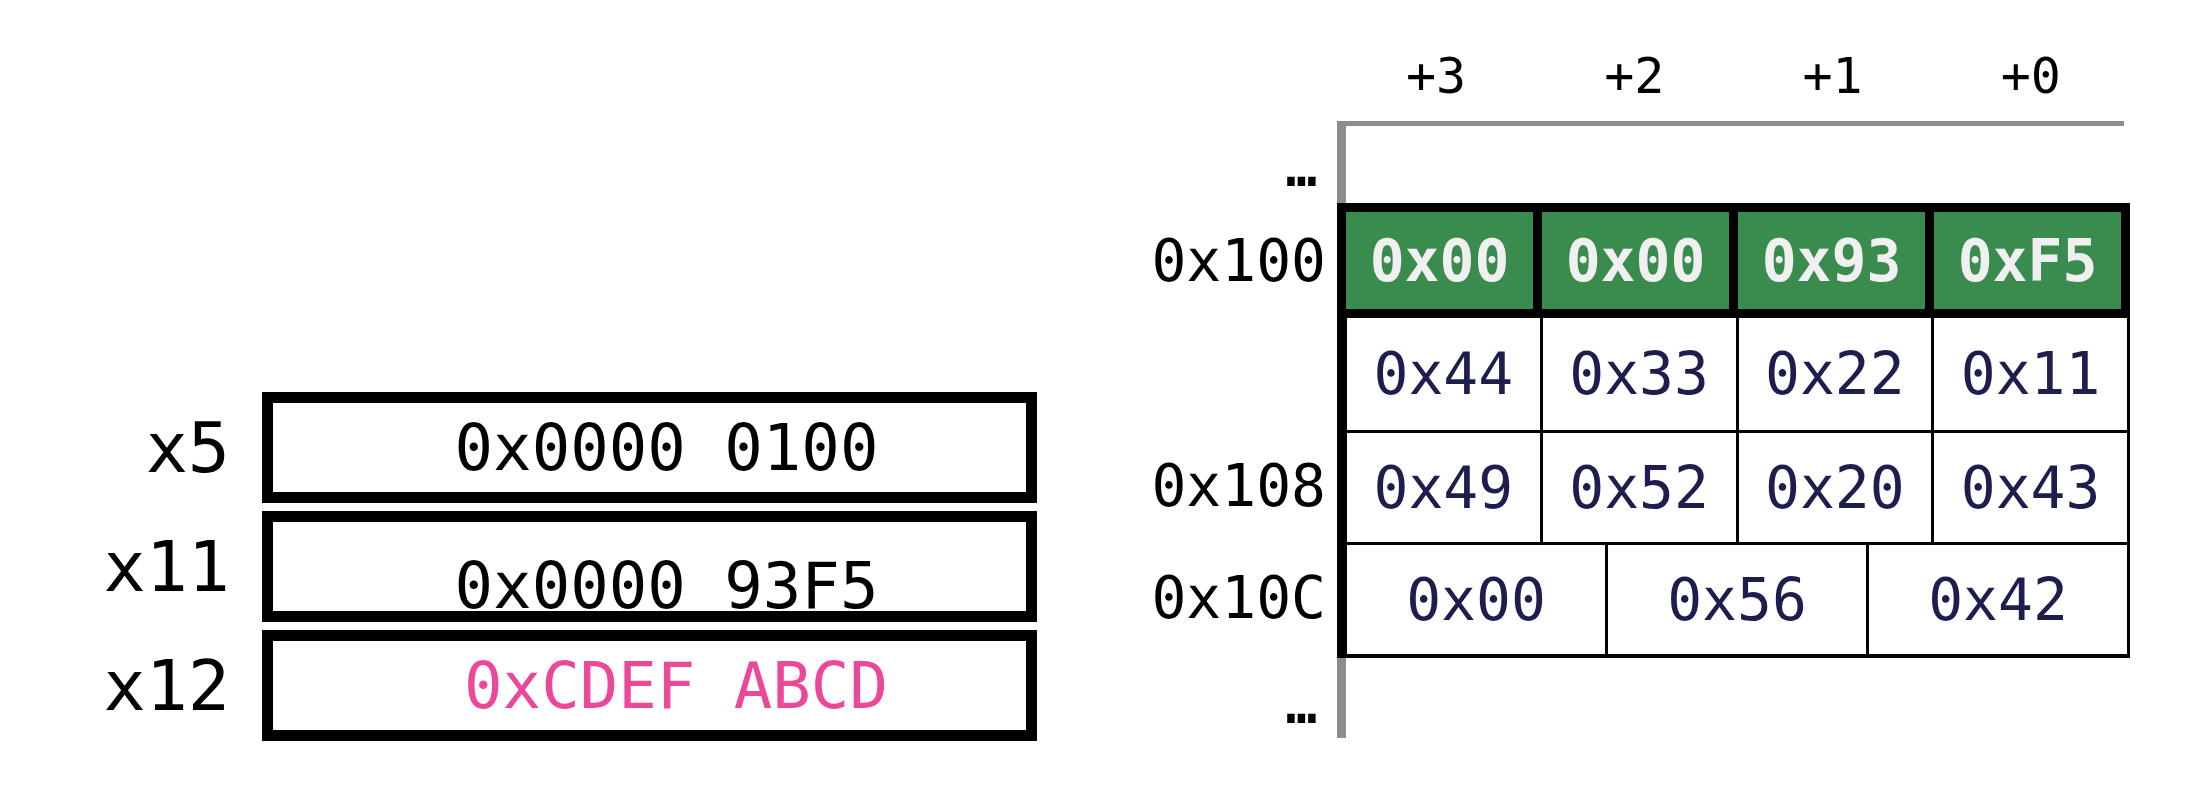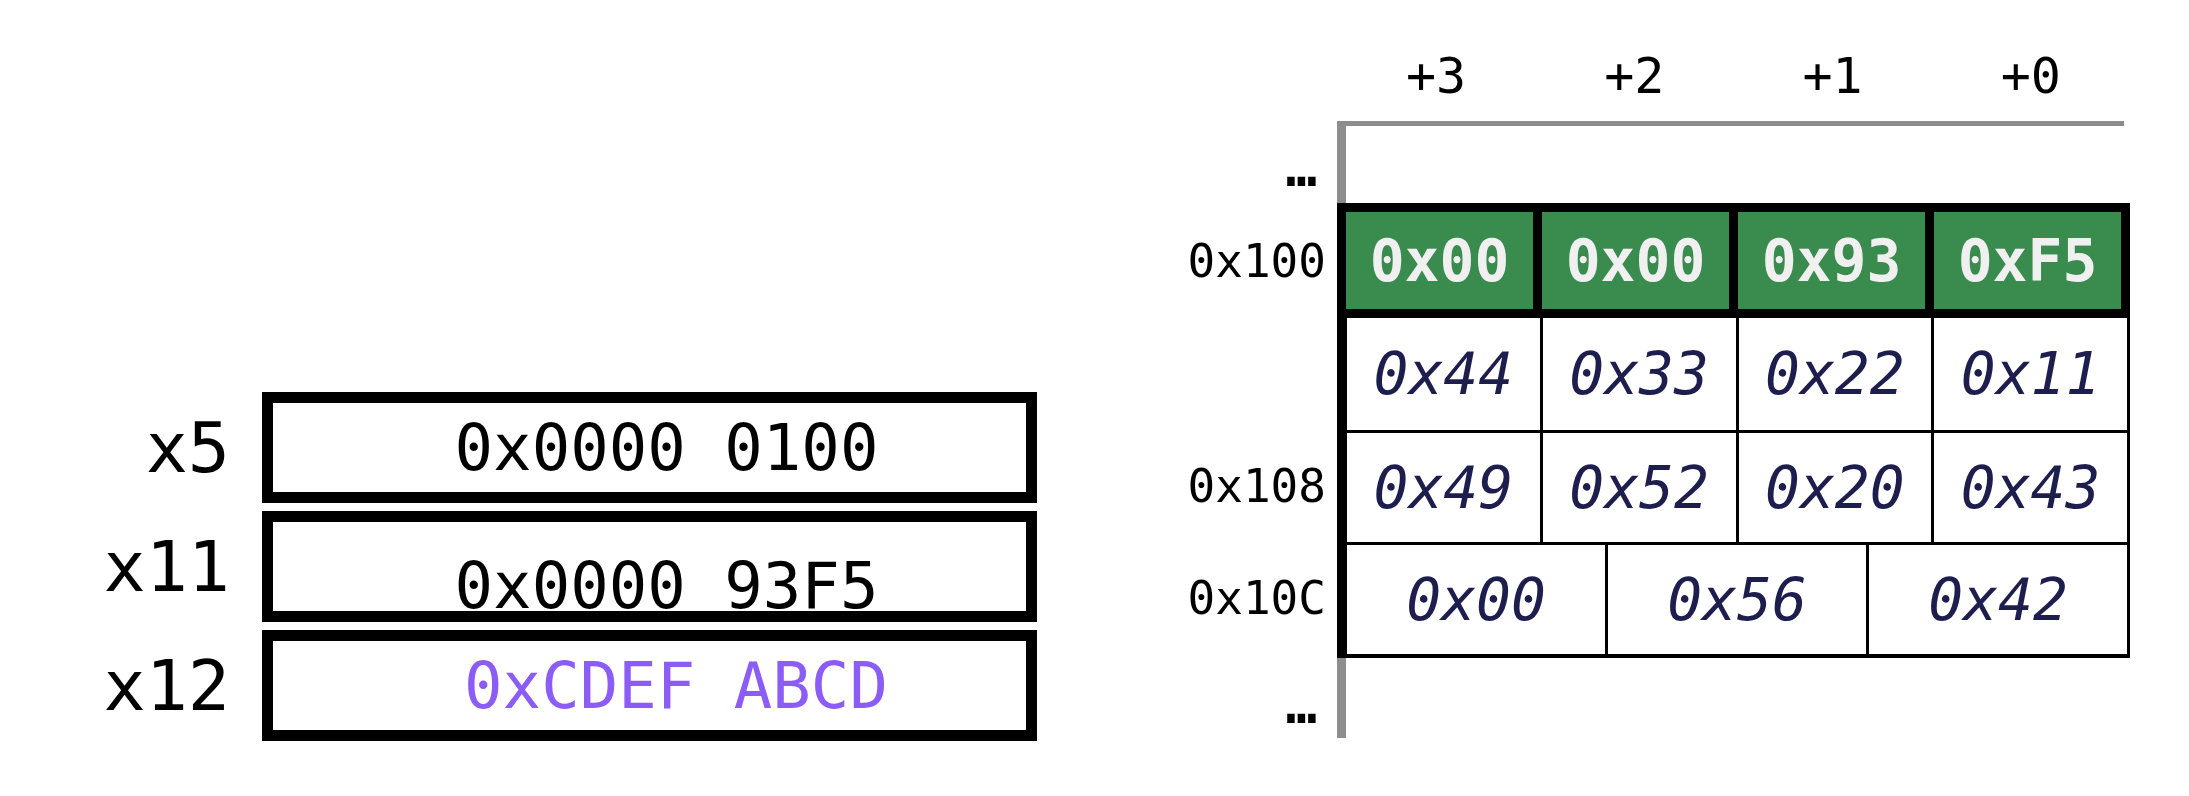--- a/index.html
+++ b/index.html
@@ -81,21 +81,21 @@
   .ellipsis.top { top: 140px; }
   .ellipsis.bottom { top: 677px; }
 
   .addr-label {
     position: absolute;
     left: 1040px;
     width: 286px;
     display: flex;
     align-items: center;
     justify-content: flex-end;
-    font-size: 46px;
+    font-size: 58px;
     color: var(--black, #000);
   }
 
   .mem-row-highlight {
     position: absolute;
     left: 1337px; top: 203px;
     width: 793px; height: 115px;
     background: var(--black, #000);
     display: flex;
     padding: 9px;
@@ -123,42 +123,41 @@
   }
   .mem-row { display: flex; height: 112px; }
   .mem-row.bt { border-top: 3px solid var(--black, #000); }
   .mem-cell {
     flex: 1;
     display: flex;
     align-items: center;
     justify-content: center;
     font-size: 58px;
     color: var(--navy, #1d1d4e);
-    font-style: italic;
   }
   .mem-cell + .mem-cell { border-left: 3px solid var(--black, #000); text-align: center; }
 </style>
 </head>
 <body>
 
 <div class="canvas">
 
   <div class="reg-label" style="top:392px">x5</div>
   <div class="reg-box" style="top:392px">
     <span class="reg-value" style="color: rgb(0, 0, 0);">0x0000 0100</span>
   </div>
 
   <div class="reg-label" style="top:511px">x11</div>
   <div class="reg-box" style="top:511px">
     <span class="reg-value" style="color: rgb(0, 0, 0); margin-top: 39px;">0x0000 93F5</span>
   </div>
 
   <div class="reg-label" style="top:630px">x12</div>
   <div class="reg-box" style="top:630px">
-    <span class="reg-value" style="color: #8b5cf6; margin-left: 19px;">0xCDEF ABCD</span>
+    <span class="reg-value" style="color: #ec4899; margin-left: 19px;">0xCDEF ABCD</span>
   </div>
 
   <div class="gray-line-h"></div>
   <div class="gray-line-v"></div>
 
   <div class="mem-headers">
     <span>+3</span>
     <span>+2</span>
     <span>+1</span>
     <span>+0</span>

